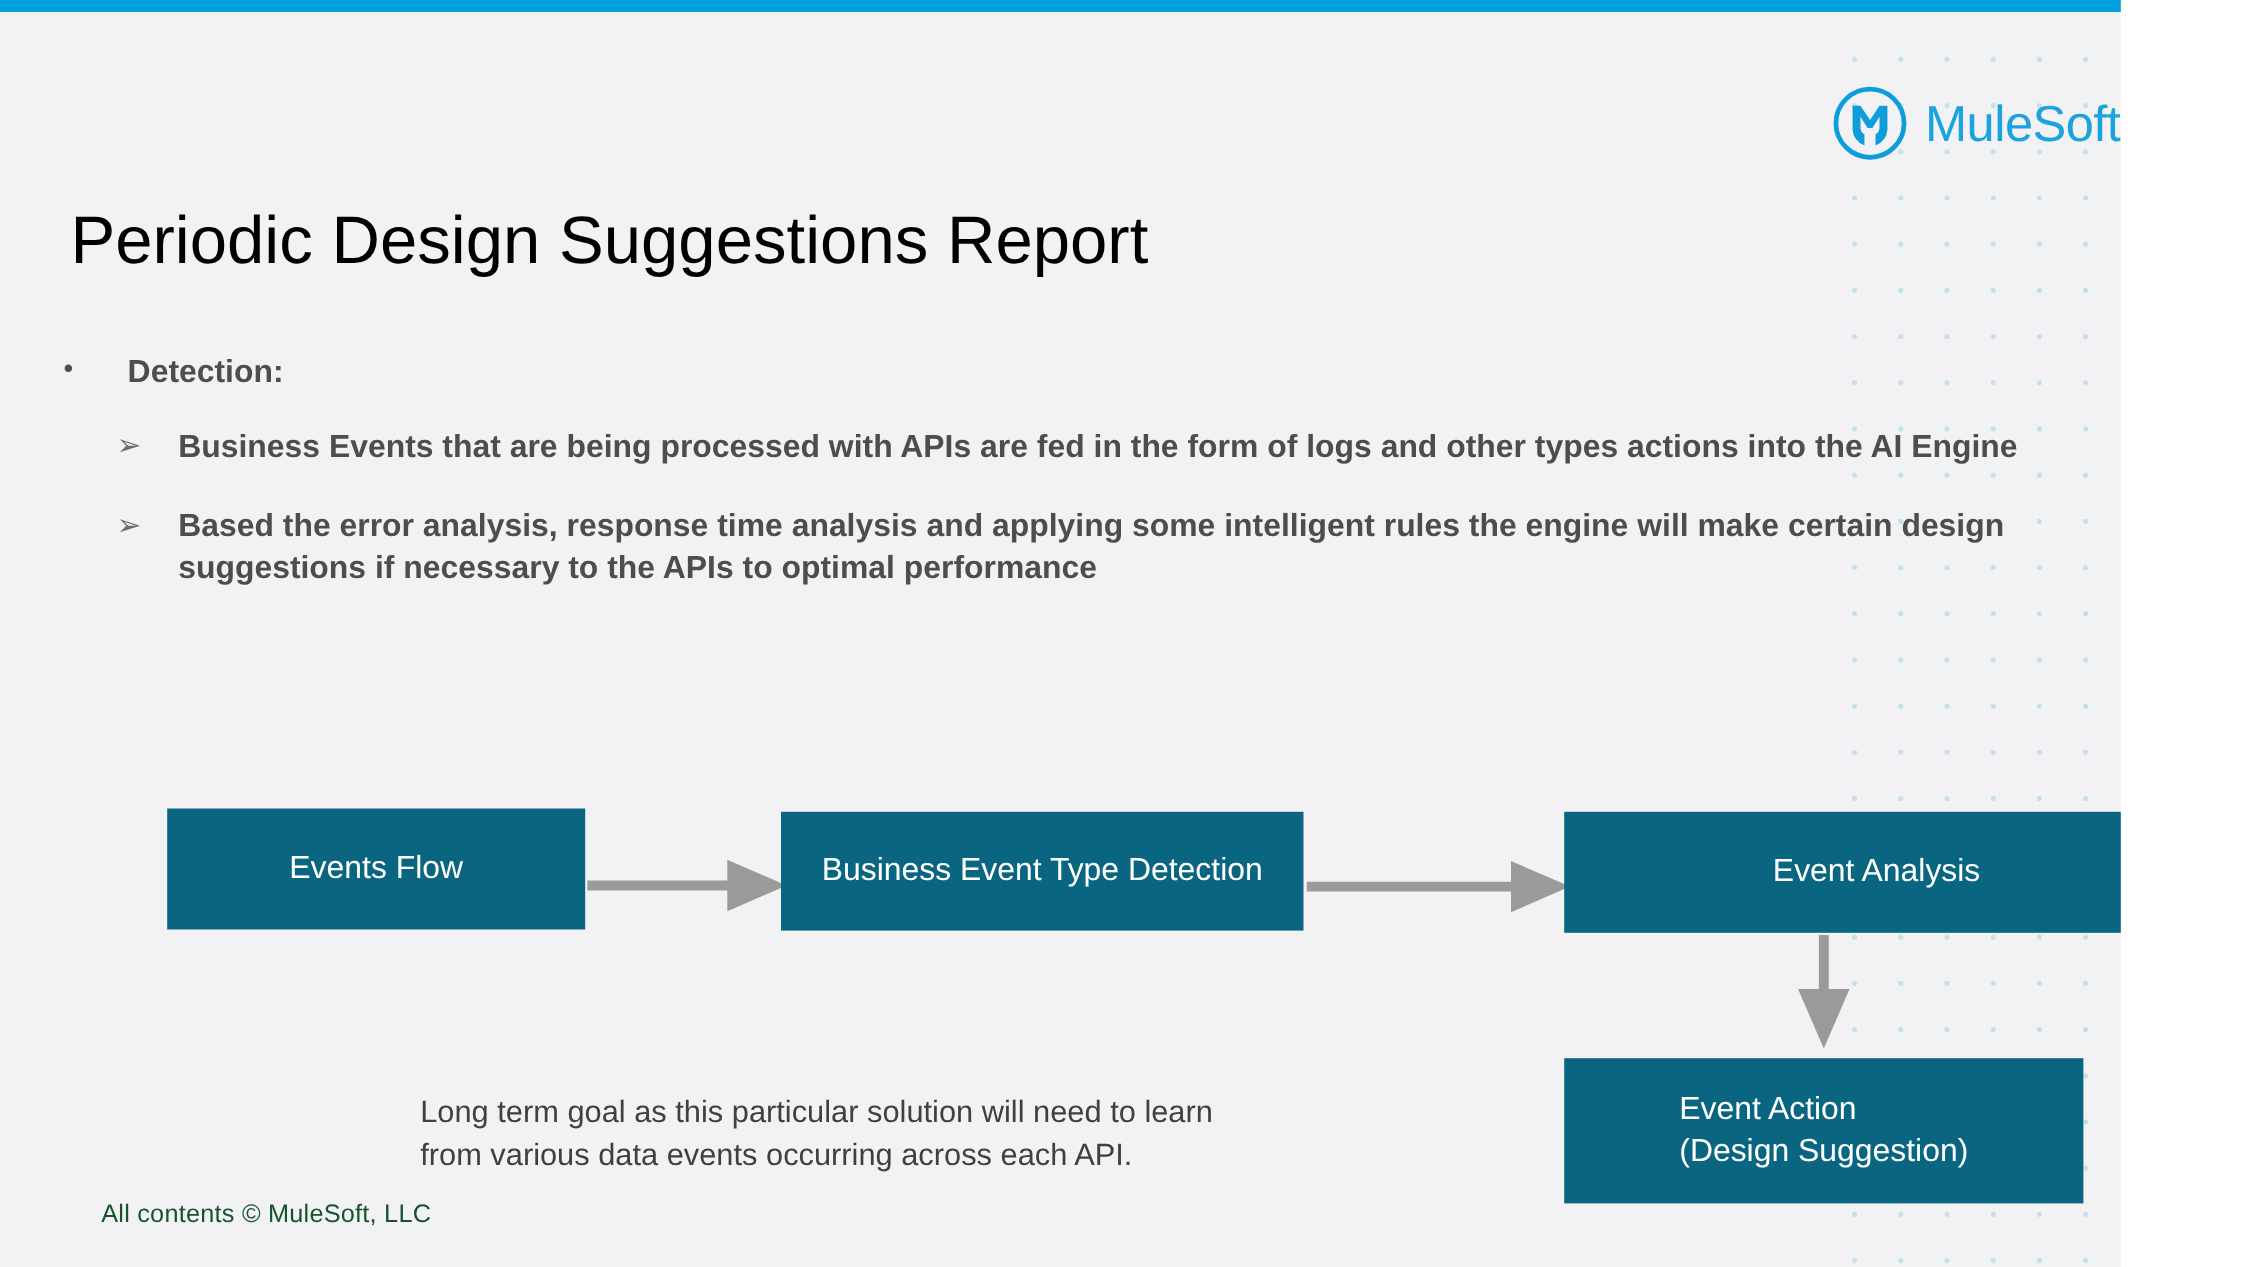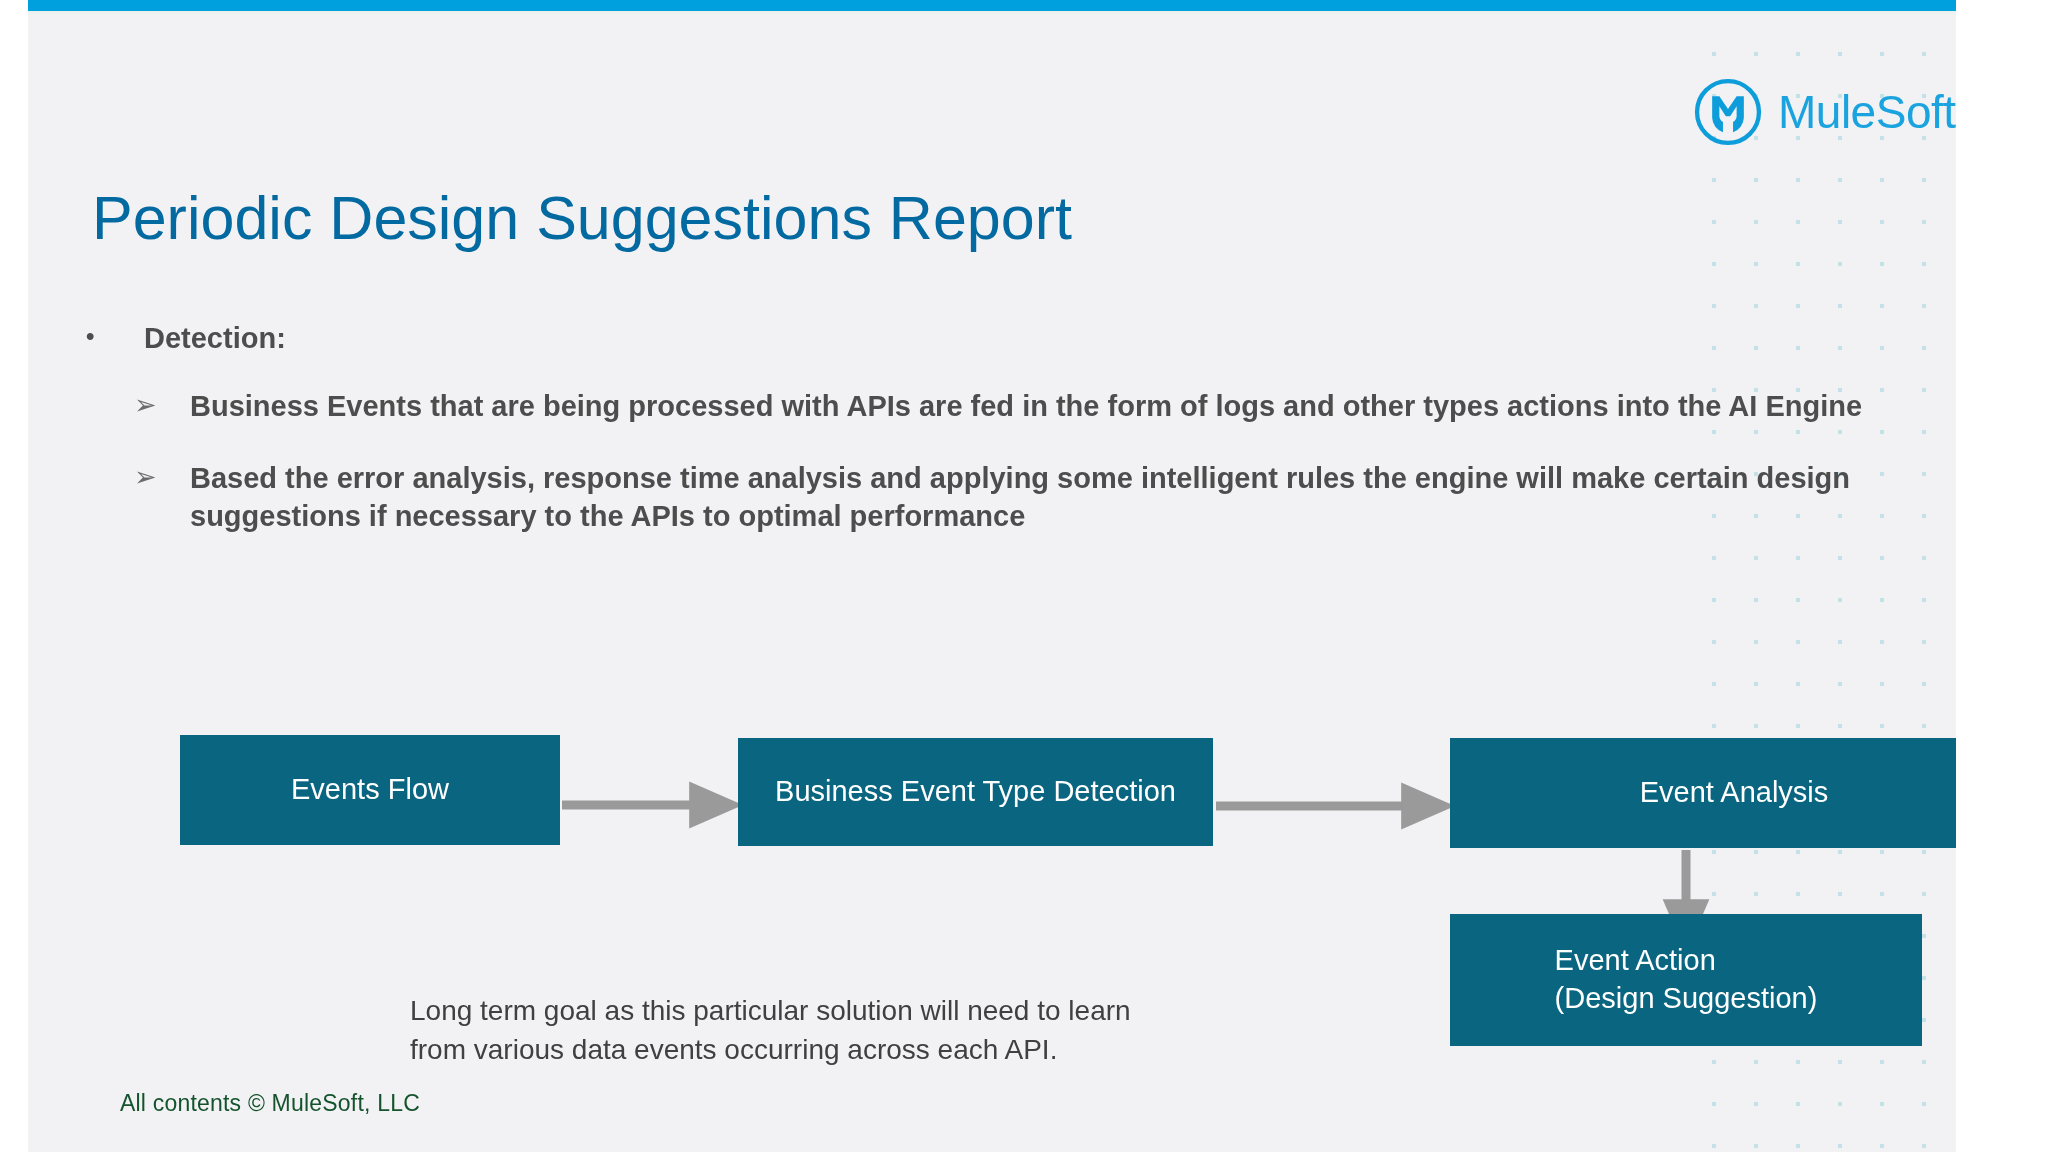--- a/index.html
+++ b/index.html
@@ -9,21 +9,20 @@
   }
   body {
     font-family: "Liberation Sans", sans-serif;
   }
   .slide {
     position: relative;
     width: 1928px;
     height: 1152px;
     background: #f2f2f4;
     overflow: hidden;
-    margin-left: 28px;
   }
   
   .top-bar {
     position: absolute;
     left: 0; top: 0;
     width: 2048px;
     height: 11px;
     background: #00a0df;
   }
   .top-bar-shadow {
@@ -70,21 +69,21 @@
     line-height: 1;
     white-space: nowrap;
   }
   
   .slide-title {
     position: absolute;
     left: 64px;
     top: 186px;
     font-size: 61px;
     font-weight: 400;
-    color: #0369a1;
+    color: #000000;
     line-height: 1.05;
     white-space: nowrap;
   }
   
   .bullets {
     position: absolute;
     left: 58px;
     top: 320px;
     width: 1920px;
   }
@@ -141,21 +140,21 @@
     justify-content: center;
     text-align: left;
     font-size: 29px;
     font-weight: 400;
     line-height: 1.30;
     pointer-events: auto;
   }
   #node-events-flow  { left: 152px;  top: 735px; width: 380px; height: 110px; }
   #node-detection    { left: 710px;  top: 738px; width: 475px; height: 108px; }
   #node-analysis     { left: 1422px; top: 738px; width: 472px; height: 110px; padding-left: 48px; }
-  #node-action       { left: 1422px; top: 914px; width: 472px; height: 132px; }
+  #node-action       { left: 1422px; top: 962px; width: 472px; height: 132px; }
   
   .caption {
     position: absolute;
     left: 382px;
     top: 992px;
     width: 800px;
     font-size: 28px;
     color: #404040;
     line-height: 1.38;
   }

